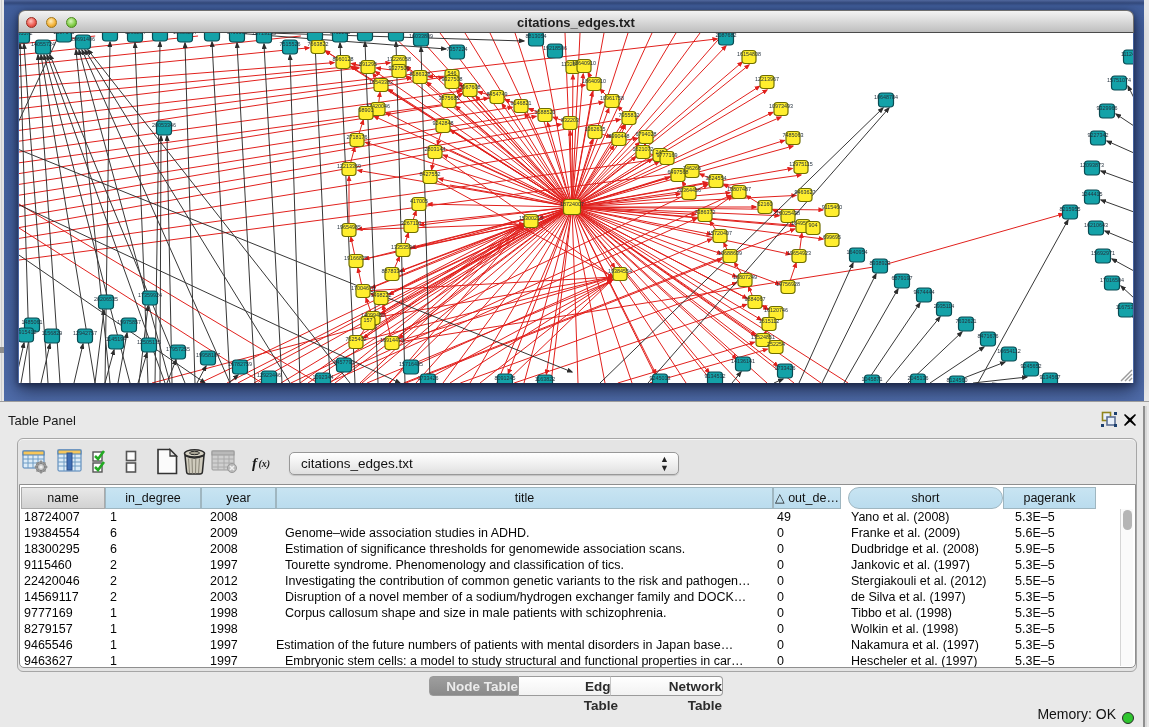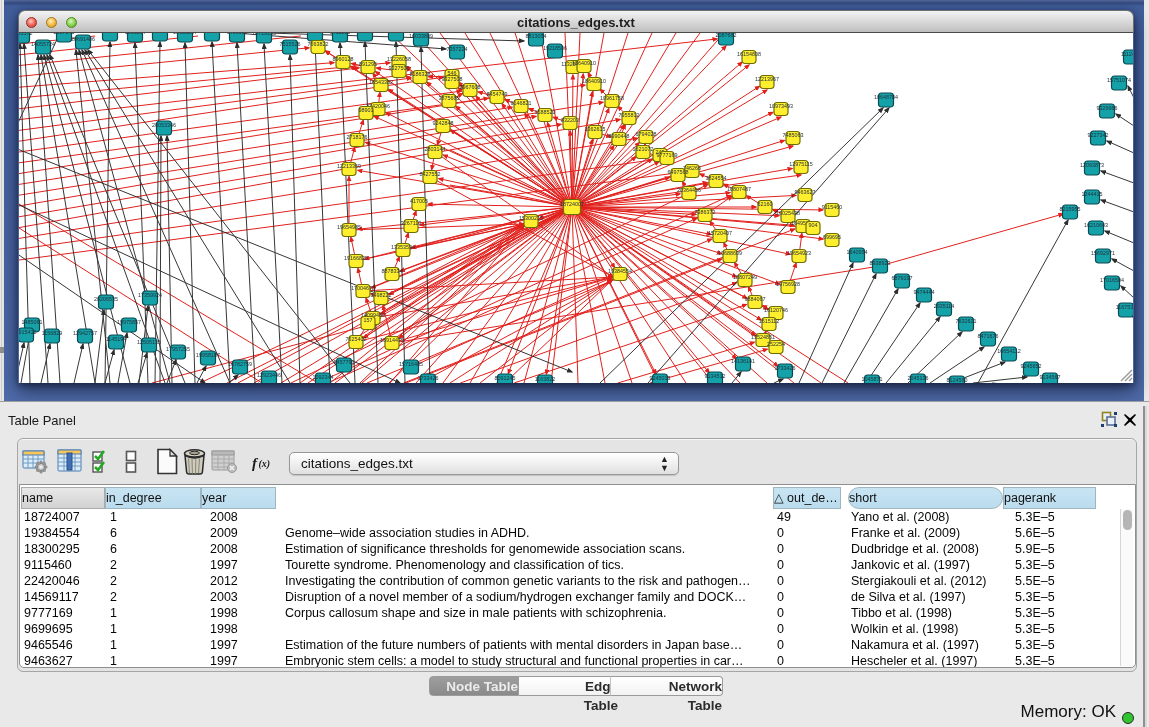--- a/index.html
+++ b/index.html
@@ -18,29 +18,29 @@
 #tptitle { position:absolute; left:8px; top:11px; font-size:13px; color:#1a1a1a; }
 #innerp { position:absolute; left:17px; top:36px; width:1120px; height:234px; background:#e4e4e4;
   border:1px solid #a6a6a6; border-radius:6px; box-shadow:inset 0 1px 0 rgba(255,255,255,.7); }
 .ticon { position:absolute; top:9px; }
 #combo { position:absolute; left:271px; top:13px; width:390px; height:23px; border:1px solid #989898; border-radius:5px;
   background:linear-gradient(#ffffff,#ededed 60%,#dfdfdf); box-shadow:0 1px 1px rgba(0,0,0,.15); }
 #combo span { position:absolute; left:11px; top:3px; font-size:13.5px; color:#111; }
 #combo .st { position:absolute; right:9px; top:2px; font-size:9px; color:#222; line-height:9px; }
 #tblwrap { position:absolute; left:1px; top:45px; width:1117px; height:184px; background:#fff; border:1px solid #8f8f8f; border-radius:0 0 5px 5px; overflow:hidden; }
 .hcell { position:absolute; top:2px; height:22px; background:linear-gradient(#c8e4f2,#badcee); border:1px solid #9fb6c0;
-  font-size:12.5px; color:#101010; line-height:21px; }
+  font-size:12.5px; color:#101010; text-align:center; line-height:21px; }
 .trow { position:absolute; left:0; width:1117px; height:16px; font-size:12.5px; color:#060606; }
 .trow span { position:absolute; top:0; white-space:nowrap; }
 #vsb { position:absolute; right:2px; top:24px; width:13px; height:157px; background:#fafafa; border-left:1px solid #d5d5d5; }
 #vsb div { position:absolute; left:2px; top:1px; width:9px; height:20px; border-radius:5px; background:#b5b5b5; }
 #tabs { position:absolute; left:429px; top:273.5px; height:20px; font-size:13.5px; font-weight:bold; }
 .tab { position:absolute; top:0; height:20px; line-height:19px; text-align:right; border:1px solid #9b9b9b; color:#2c2c2c;
   background:linear-gradient(#ffffff,#f2f2f2); }
-#memo { position:absolute; right:33px; bottom:5px; font-size:17px; color:#111; }
+#memo { position:absolute; right:33px; bottom:5px; font-size:14px; color:#111; }
 #memdot { position:absolute; right:15px; bottom:3.5px; width:12px; height:12px; border-radius:50%; background:#2fc52f; border:1.5px solid #2a2a2a; }
 #redge { position:absolute; z-index:9; left:1143px; top:406px; width:4px; height:321px; background:#8f8f8f; border-right:2px solid #d8d8d8; }
 #ledge { position:absolute; left:1px; top:0; width:1px; height:401px; background:#cfcfcf; }
 #spl { position:absolute; left:571px; top:402px; width:0; height:0; border-left:4px solid transparent; border-right:4px solid transparent; border-bottom:5px solid #7b8aa5; }
 </style></head>
 <body>
 <div id="stage">
 <div id="mdi">
   <div id="gwin">
     <div id="tbar">
@@ -755,20 +755,21 @@
 <text x="7.5" y="14.5" font-family="Liberation Serif, serif" font-style="italic" font-weight="bold" font-size="10" fill="#1a1a1a">(x)</text>
           </svg></span>
     <div id="combo">
           <span>citations_edges.txt</span>
           <div class="st">▲<br>▼</div>
         </div>
     <div id="tblwrap">
       <div class="hcell" style="left:1px; width:84px; background:linear-gradient(#e8e8e8,#d2d2d2); border-color:#aaa;">name</div>
       <div class="hcell" style="left:85px; width:96px;">in_degree</div>
       <div class="hcell" style="left:181px; width:75px;">year</div>
+      <div class="hcell" style="left:256px; width:497px;">title</div>
       <div class="hcell" style="left:753px; width:68px;">△ out_de…</div>
       <div class="hcell" style="left:828px; width:155px;border-radius:11px;">short</div>
       <div class="hcell" style="left:983px; width:93px;">pagerank</div>
       <div class="trow" style="top:25px">
 <span style="left:4px">18724007</span>
             <span style="left:90px">1</span>
             <span style="left:190px">2008</span>
             <span style="left:757px">49</span>
             <span style="left:831px">Yano et al. (2008)</span>
             <span style="left:995px">5.3E–5</span>
@@ -821,32 +822,32 @@
           <div class="trow" style="top:121px">
 <span style="left:4px">9777169</span>
             <span style="left:90px">1</span>
             <span style="left:190px">1998</span>
             <span style="left:265px;width:496px">Corpus callosum shape and size in male patients with schizophrenia.</span>
             <span style="left:757px">0</span>
             <span style="left:831px">Tibbo et al. (1998)</span>
             <span style="left:995px">5.3E–5</span>
           </div>
           <div class="trow" style="top:137px">
-<span style="left:4px">9699695</span>
+<span style="left:4px">8279157</span>
             <span style="left:90px">1</span>
             <span style="left:190px">1998</span>
             <span style="left:757px">0</span>
             <span style="left:831px">Wolkin et al. (1998)</span>
             <span style="left:995px">5.3E–5</span>
           </div>
           <div class="trow" style="top:153px">
 <span style="left:4px">9465546</span>
             <span style="left:90px">1</span>
             <span style="left:190px">1997</span>
-            <span style="left:265px;width:496px">Estimation of the future numbers of patients with mental disorders in Japan base…</span>
+            <span style="left:256px;width:496px">Estimation of the future numbers of patients with mental disorders in Japan base…</span>
             <span style="left:757px">0</span>
             <span style="left:831px">Nakamura et al. (1997)</span>
             <span style="left:995px">5.3E–5</span>
           </div>
           <div class="trow" style="top:169px">
 <span style="left:4px">9463627</span>
             <span style="left:90px">1</span>
             <span style="left:190px">1997</span>
             <span style="left:265px;width:496px">Embryonic stem cells: a model to study structural and functional properties in car…</span>
             <span style="left:757px">0</span>

